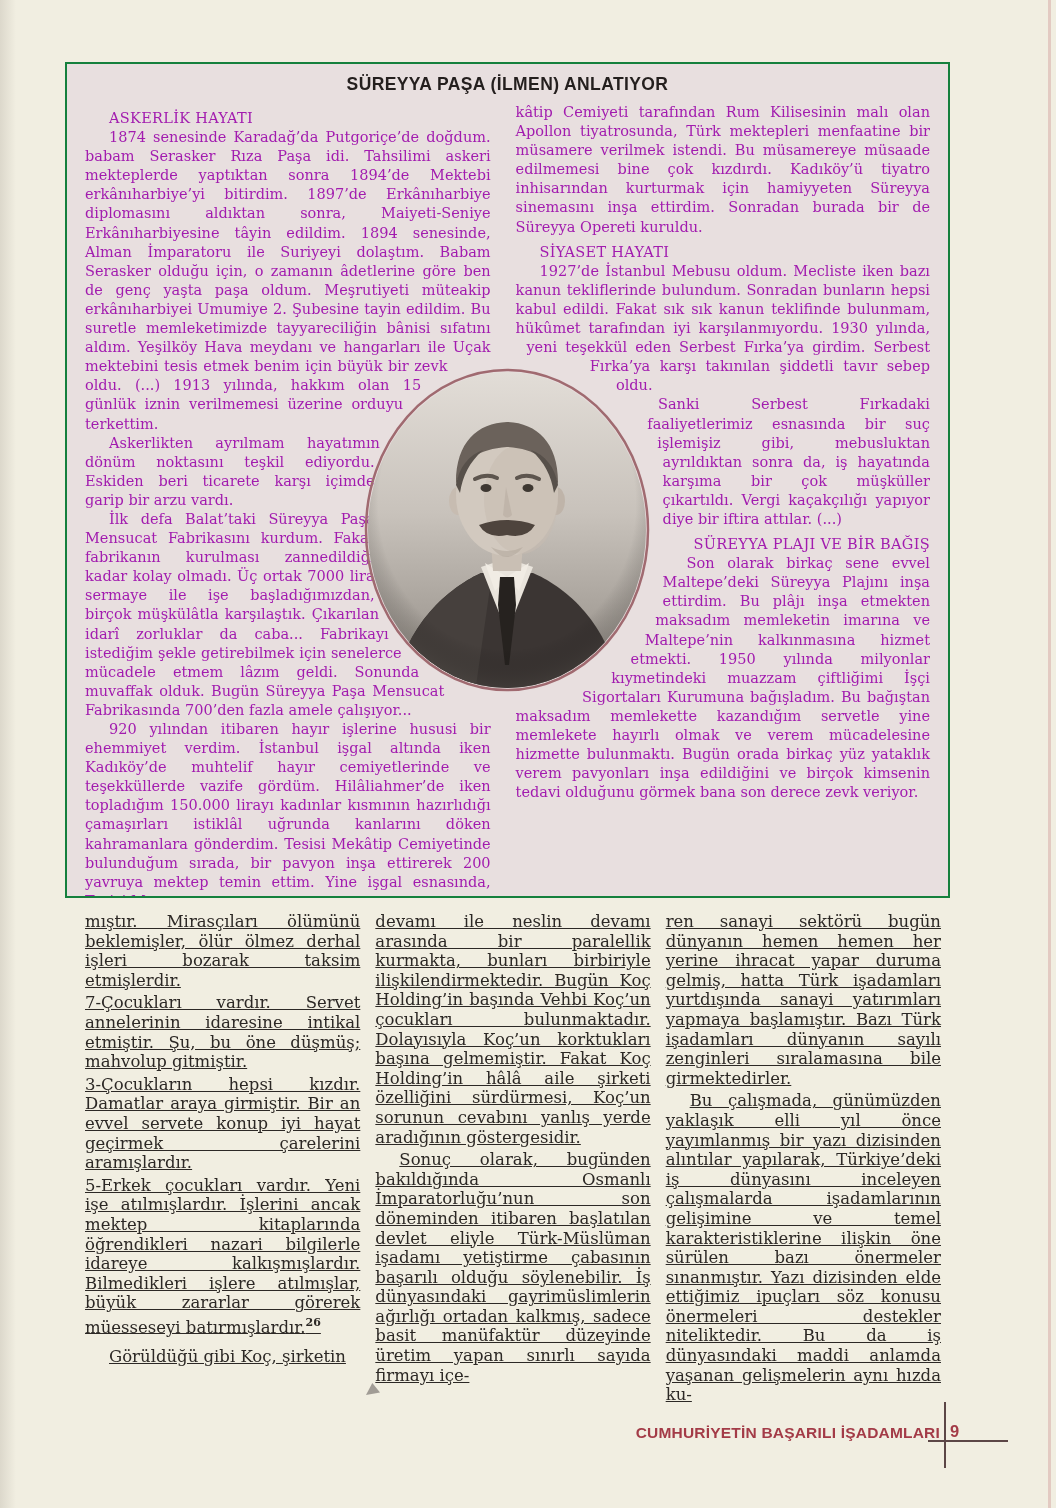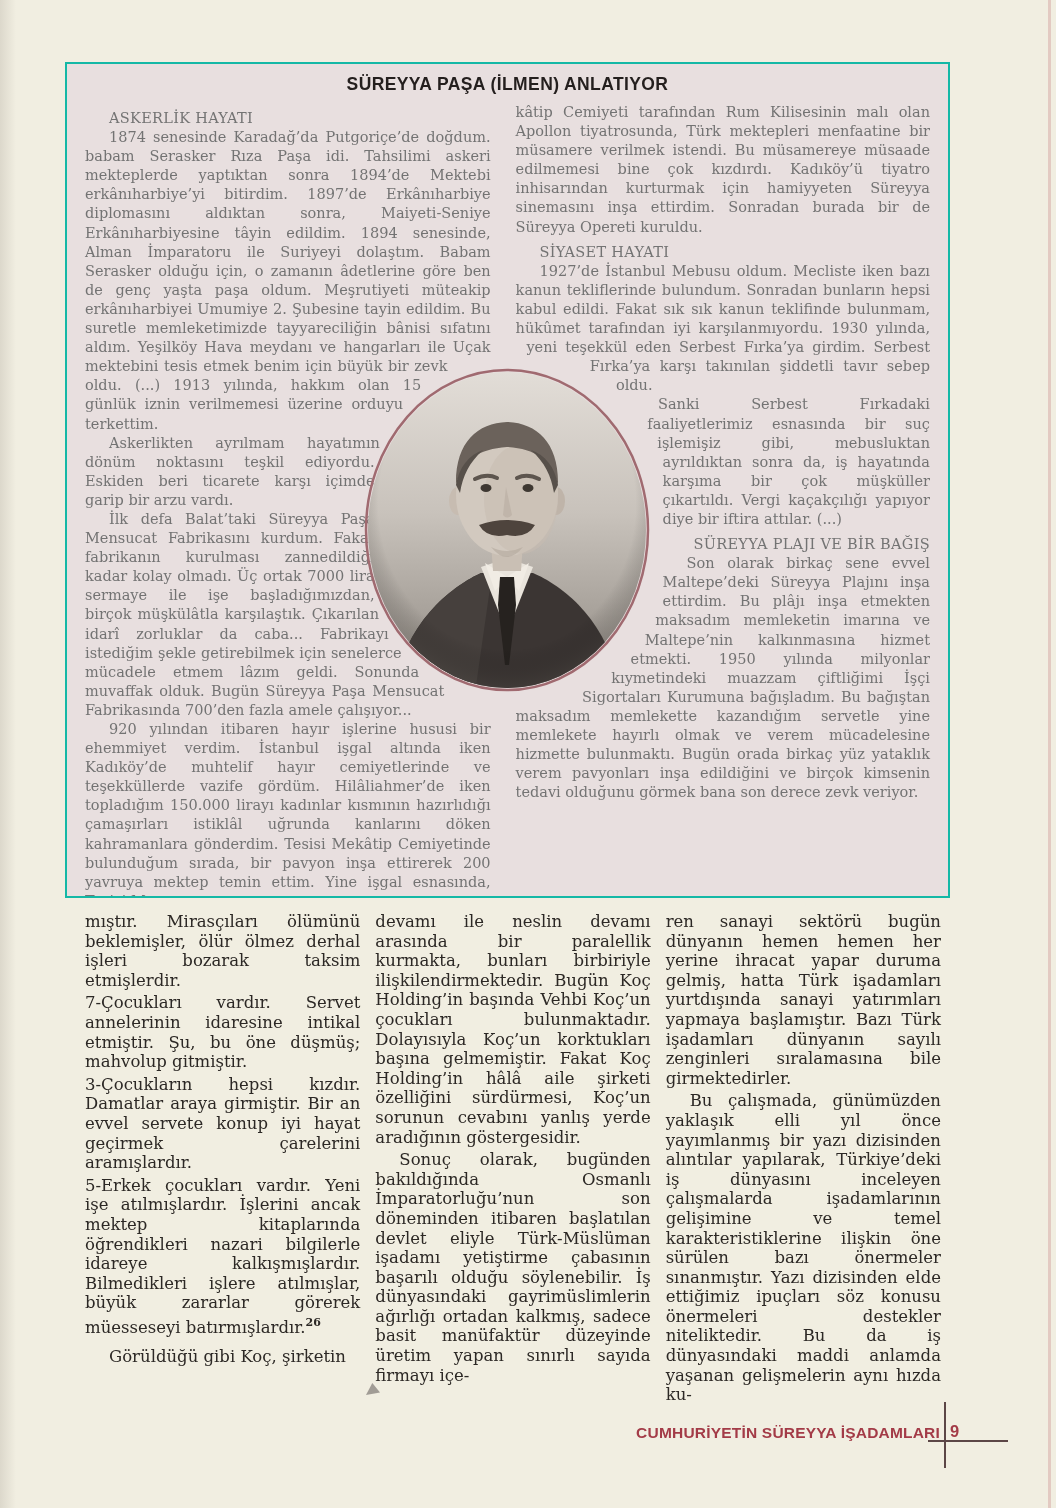--- a/index.html
+++ b/index.html
@@ -16,21 +16,21 @@
   .edge-shadow-left { position:absolute; left:0; top:0; width:16px; height:100%;
     background:linear-gradient(to right, rgba(110,100,90,0.16), rgba(110,100,90,0)); }
   .edge-line-right { position:absolute; right:5px; top:0; width:3px; height:100%;
     background:rgba(195,118,122,0.30); }
 
   
   .article-box {
     position:absolute; left:65px; top:62px; width:885px; height:836px;
     box-sizing:border-box;
     background:#e8dfdf;
-    border:2px solid #14b8a6;
+    border:2px solid #15803d;
     padding:8px 18px 10px 18px;
     overflow:hidden;
   }
   .article-title {
     text-align:center;
     font-family:"Liberation Sans", sans-serif;
     font-weight:bold;
     font-size:17.5px;
     letter-spacing:0.4px;
     color:#241f1e;
@@ -38,21 +38,21 @@
   }
   .cols { display:flex; gap:25px; }
   .col-left  { width:48%; }
   .col-right { flex:1; }
 
   .article-box p {
     margin:0;
     font-size:14.5px;
     line-height:19.1px;
     text-align:justify;
-    color:#737373;
+    color:#a21caf;
   }
   .article-box p.para { text-indent:24px; }
   .article-box p.noindent { text-indent:0; }
   .article-box p.heading { text-indent:24px; margin-top:6px; letter-spacing:0.3px; }
 
   
   .photo-spacer-left {
     float:right; width:116px; height:600px;
     shape-outside: ellipse(150px 168px at 144px 427px);
     shape-margin:5px;
@@ -68,21 +68,21 @@
   
   .bottom { position:absolute; left:85px; top:912px; width:856px; display:flex; gap:15px; }
   .bottom .bcol { flex:1; }
   .bottom p {
     margin:0 0 3px 0;
     font-size:16.5px;
     line-height:19.6px;
     text-align:justify;
     color:#2c2825;
   }
-  .bottom p.para { text-indent:24px; }
+  .bottom p.para { text-indent:24px;text-decoration:underline; }
   .bottom p.noindent { text-indent:0; }
   .bottom p.space { margin-top:10px; }
   .bottom sup { font-size:11px; font-weight:bold; }
 
   
   .footer-title {
     position:absolute; top:1424px; left:0; width:940px;
     text-align:right;
     font-family:"Liberation Sans", sans-serif;
     font-weight:bold;
@@ -207,18 +207,18 @@
         <p class="para">Sonuç olarak, bugünden bakıldığında Osmanlı İmparatorluğu’nun son döneminden itibaren başlatılan devlet eliyle Türk-Müslüman işadamı yetiştirme çabasının başarılı olduğu söylenebilir. İş dünyasındaki gayrimüslimlerin ağırlığı ortadan kalkmış, sadece basit manüfaktür düzeyinde üretim yapan sınırlı sayıda firmayı içe-</p>
       </div>
     <div class="bcol">
         <p class="para noindent">ren sanayi sektörü bugün dünyanın hemen hemen her yerine ihracat yapar duruma gelmiş, hatta Türk işadamları yurtdışında sanayi yatırımları yapmaya başlamıştır. Bazı Türk işadamları dünyanın sayılı zenginleri sıralamasına bile girmektedirler.</p>
         <p class="para">Bu çalışmada, günümüzden yaklaşık elli yıl önce yayımlanmış bir yazı dizisinden alıntılar yapılarak, Türkiye’deki iş dünyasını inceleyen çalışmalarda işadamlarının gelişimine ve temel karakteristiklerine ilişkin öne sürülen bazı önermeler sınanmıştır. Yazı dizisinden elde ettiğimiz ipuçları söz konusu önermeleri destekler niteliktedir. Bu da iş dünyasındaki maddi anlamda yaşanan gelişmelerin aynı hızda ku-</p>
       </div>
   </div>
 
   <div class="smudge"></div>
 
-  <div class="footer-title">CUMHURİYETİN SÜREYYA İŞADAMLARI</div>
+  <div class="footer-title">CUMHURİYETİN BAŞARILI İŞADAMLARI</div>
   <div class="reg-v"></div>
   <div class="reg-h"></div>
   <div class="page-number">9</div>
 
 </div>
 
 </body></html>

